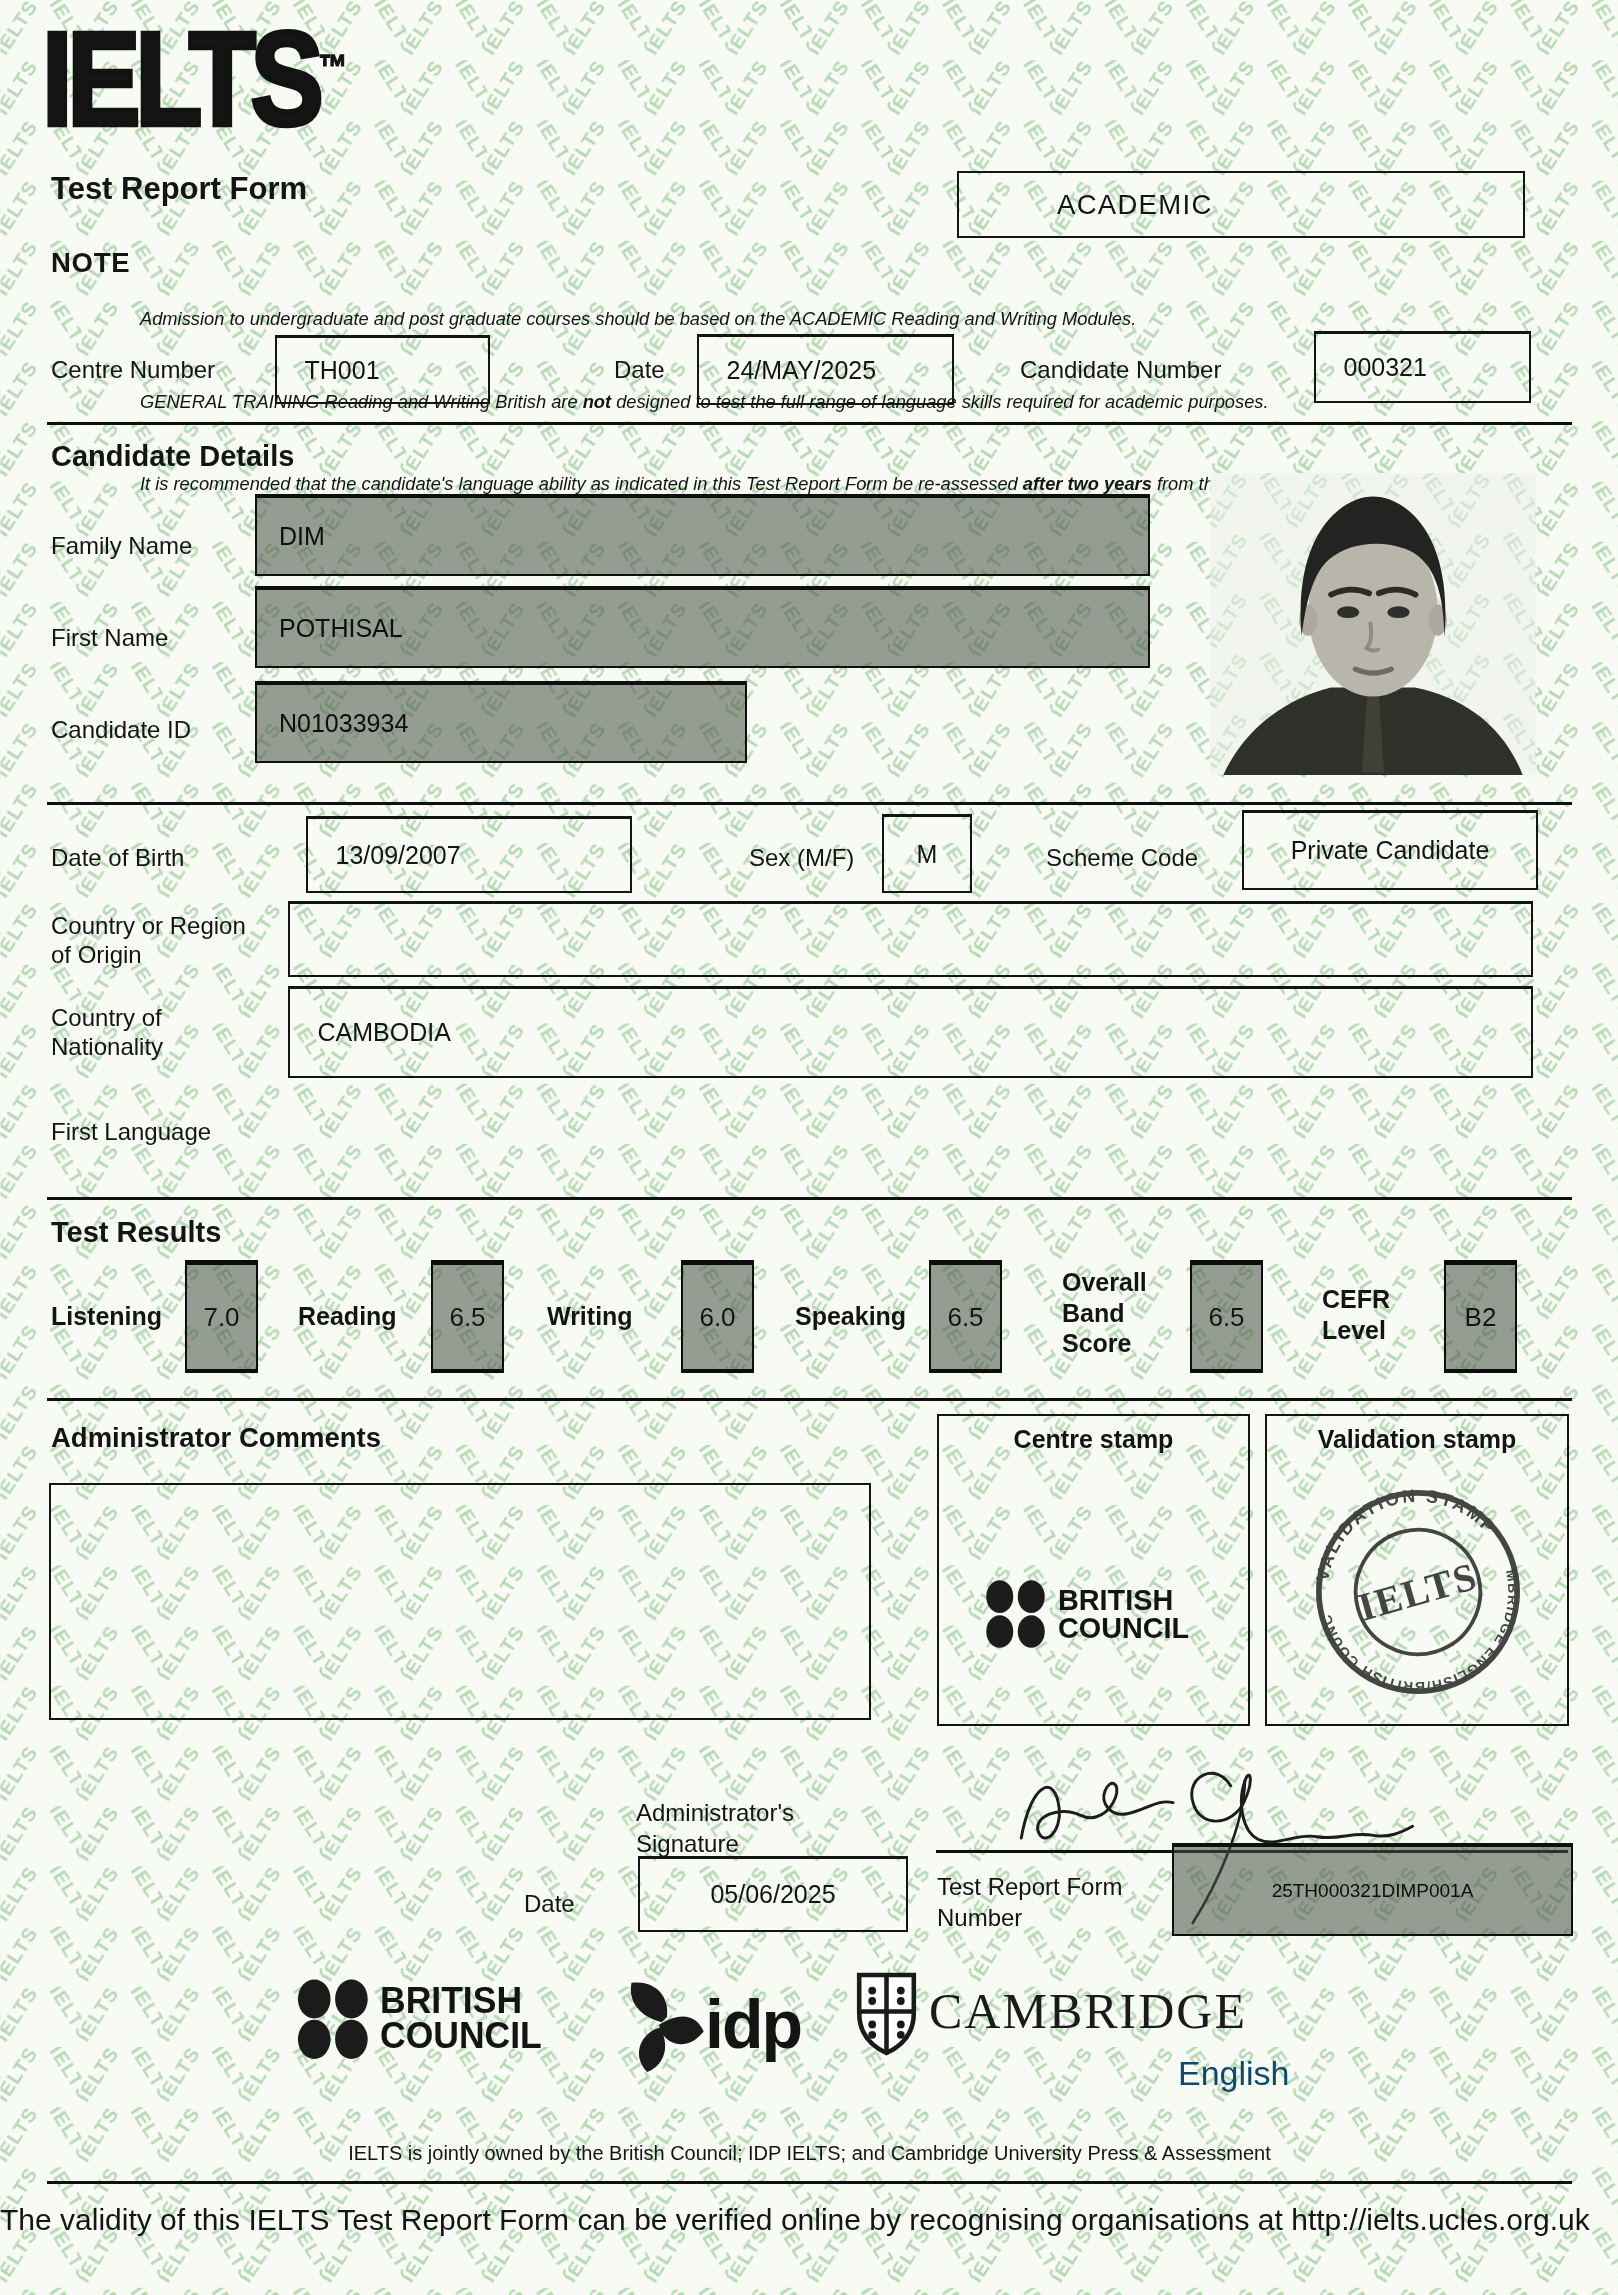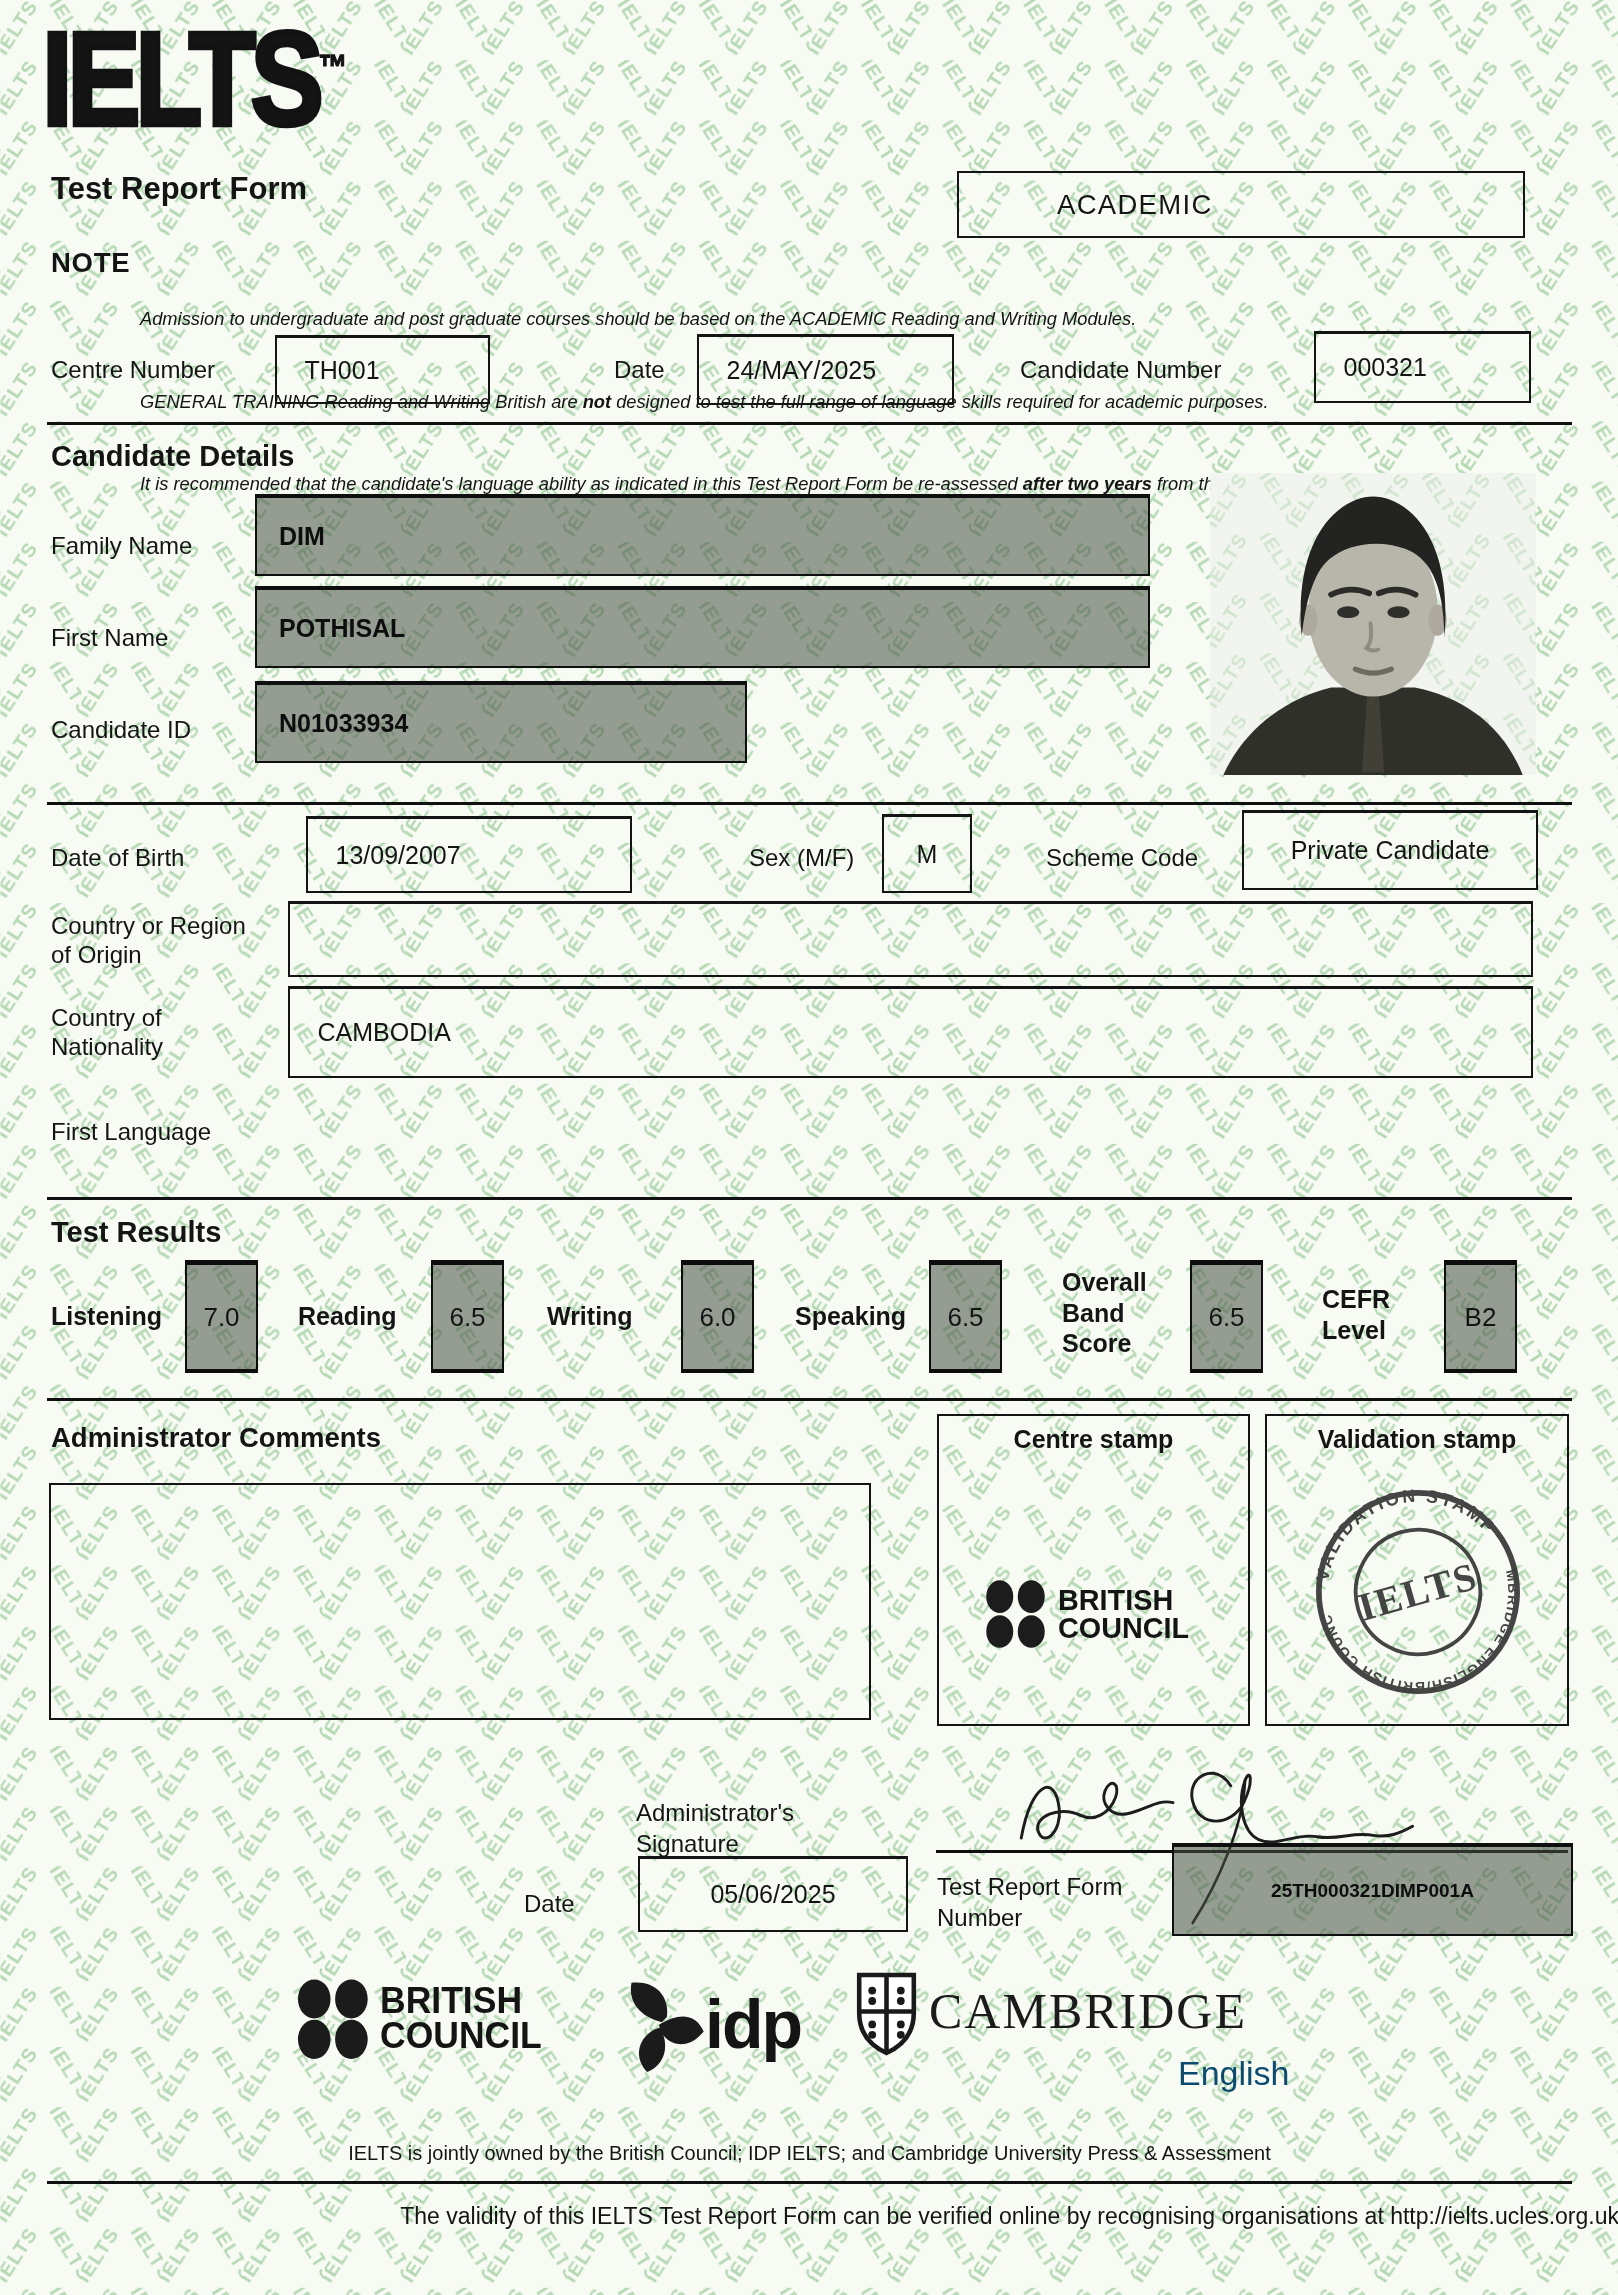--- a/index.html
+++ b/index.html
@@ -24,40 +24,40 @@
   .note-lines{left:140px;top:250px;width:1303px;font-style:italic;font-size:18.3px;line-height:27.5px;white-space:pre-wrap;}
   .bold{font-weight:bold;}
   
   .lbl{font-size:24px;line-height:1.22;}
   .box{border:2px solid #141414;border-top-width:3.3px;display:flex;align-items:center;box-sizing:border-box;}
   .pad span{margin-left:27.5px;font-size:25px;}
   .ctr{justify-content:center;}
   .ctr span{font-size:25px;}
   .gbox{border:2px solid #0f0f0f;border-top-width:4.6px;background:rgba(70,80,66,.55);
     display:flex;align-items:center;box-sizing:border-box;}
-  .gbox span{margin-left:22px;font-size:25px;color:#0d0d0d;font-weight:bold;}
+  .gbox span{margin-left:22px;font-size:25px;color:#0d0d0d;}
   .hline{left:47px;width:1525px;background:#101010;}
   .h1{font-weight:bold;font-size:29px;}
   
   .score-lbl{font-weight:bold;font-size:25px;line-height:1.22;}
   .sbox{width:73px;height:113px;background:rgba(70,80,66,.55);border:2px solid #0d0d0d;
     border-top-width:5.9px;border-bottom-width:4.6px;display:flex;align-items:center;justify-content:center;
     box-sizing:border-box;font-size:26px;}
   
   .frame{border:2px solid #141414;box-sizing:border-box;}
   .stamp-title{font-weight:bold;font-size:25px;width:100%;text-align:center;}
   .bc-logo{display:flex;align-items:center;gap:10.5px;}
   .bc-words{font-weight:bold;line-height:.92;letter-spacing:0;transform:scaleX(.96);transform-origin:left;}
   .sig-lbl{font-size:24px;line-height:1.3;margin-top:44px;}
   .trf-lbl{font-size:24px;line-height:1.3;}
   .serif{font-family:"Liberation Serif",serif;}
   .cam-word{font-family:"Liberation Serif",serif;font-size:50px;letter-spacing:2px;color:#1b1b1b;}
   .cam-sub{font-size:34px;color:#0c4a6e;}
   .footer-small{width:1619px;text-align:center;font-size:20px;}
-  .footer-validity{width:1619px;text-align:right;font-size:23px;}
+  .footer-validity{width:1619px;text-align:left;font-size:30px;}
   .idp-word{font-weight:bold;font-size:68px;letter-spacing:-2px;}
 </style>
 </head>
 <body>
 
 <div class="sheet">
 
   <svg class="wm-svg" width="1619" height="2295" viewBox="0 0 2473 3507">
     <defs>
       <pattern id="wm" width="124" height="92" patternUnits="userSpaceOnUse">

